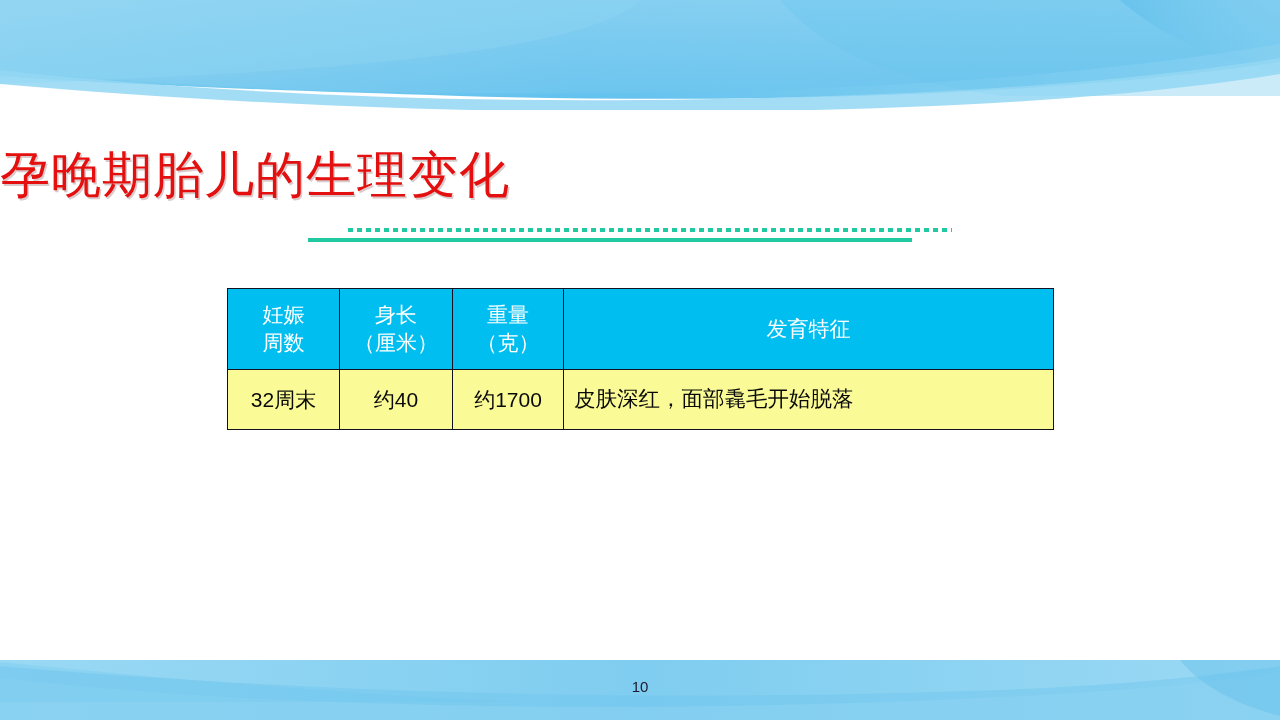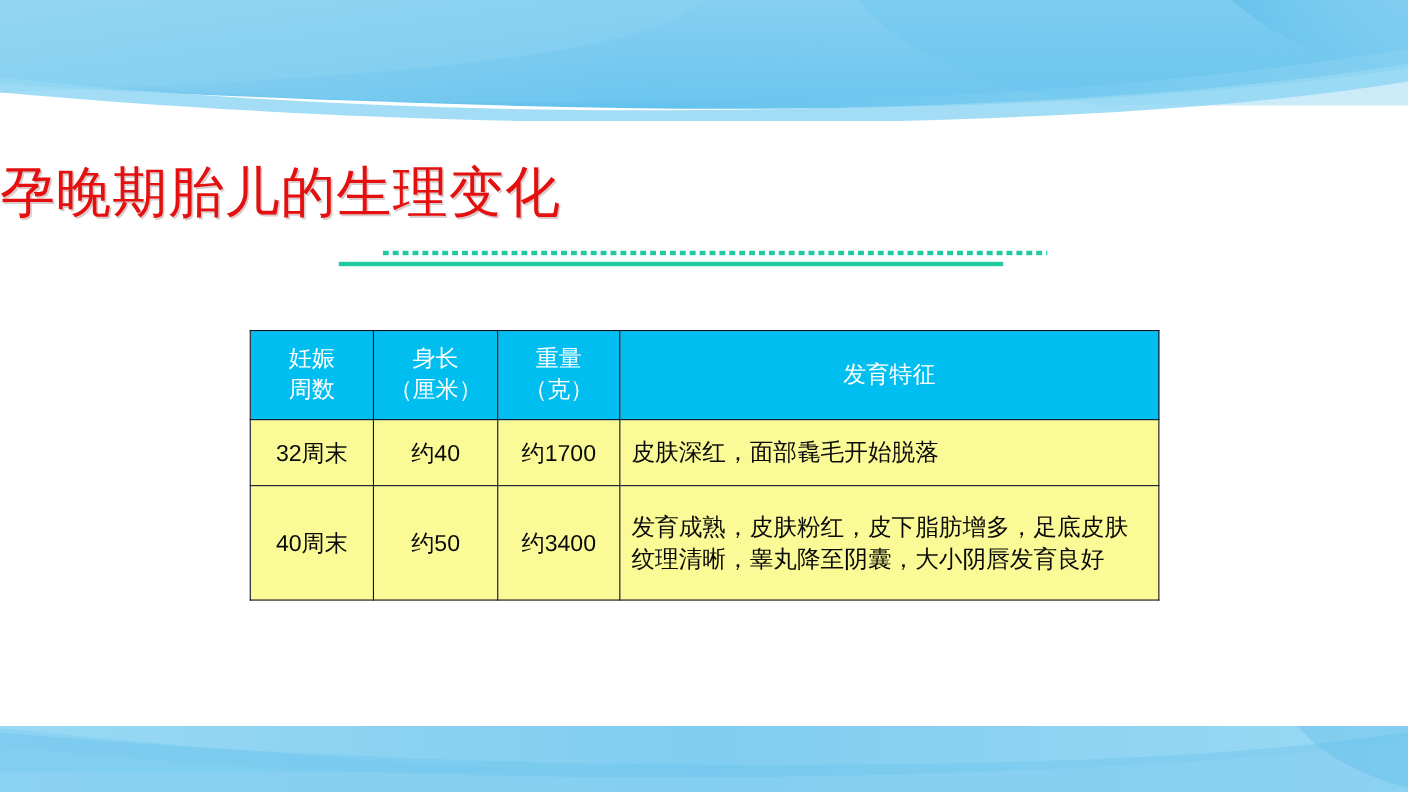--- a/index.html
+++ b/index.html
@@ -76,21 +76,21 @@
     top: 10px;
     width: 604px;
     height: 4px;
     background: #20C9A0;
   }
 
   
   .fetal-table {
     position: absolute;
     left: 227px;
-    top: 300px;
+    top: 288px;
     width: 826px;
     border-collapse: collapse;
     table-layout: fixed;
     border: 1.5px solid #111122;
   }
   .fetal-table td, .fetal-table th {
     border: 1.5px solid #111122;
     padding: 0;
     vertical-align: middle;
   }
@@ -206,40 +206,35 @@
         </th>
       </tr>
     </thead>
     <tbody>
       <tr class="r1">
         <td>32周末</td>
         <td>约40</td>
         <td>约1700</td>
         <td class="feature">皮肤深红，面部毳毛开始脱落</td>
       </tr>
-      <tr class="r3">
-        <td>40周末</td>
-        <td>约50</td>
-        <td>约3400</td>
-        <td class="feature">发育成熟，皮肤粉红，皮下脂肪增多，足底皮肤纹理清晰，睾丸降至阴囊，大小阴唇发育良好</td>
-      </tr>
     </tbody>
   </table>
 
   <div class="banner-bottom">
     <svg width="1280" height="60" viewBox="0 0 1280 60" xmlns="http://www.w3.org/2000/svg">
       <defs>
         <linearGradient id="bg1" x1="0" y1="0" x2="1" y2="0">
           <stop offset="0" stop-color="#9AD9F4"></stop>
           <stop offset="0.5" stop-color="#7FCDF0"></stop>
           <stop offset="1" stop-color="#9BD9F4"></stop>
         </linearGradient>
       </defs>
       <rect x="0" y="0" width="1280" height="60" fill="url(#bg1)"></rect>
       <path d="M0,6 C280,30 620,44 1000,30 C1120,25 1210,16 1280,6 L1280,60 L0,60 Z" fill="#6EC5EE" opacity="0.45"></path>
       <path d="M0,18 C300,52 700,54 1060,34 C1160,28 1230,20 1280,12 L1280,60 L0,60 Z" fill="#8ED3F2" opacity="0.55"></path>
       <path d="M1180,0 C1200,26 1240,46 1280,56 L1280,0 Z" fill="#5FBFEC" opacity="0.4"></path>
       <path d="M0,2 C160,18 340,34 520,42 L0,42 Z" fill="#6CC6F0" opacity="0.3"></path>
     </svg>
   </div>
 
+  <div class="page-number">10</div>
 
 </div>
 
 </body></html>

